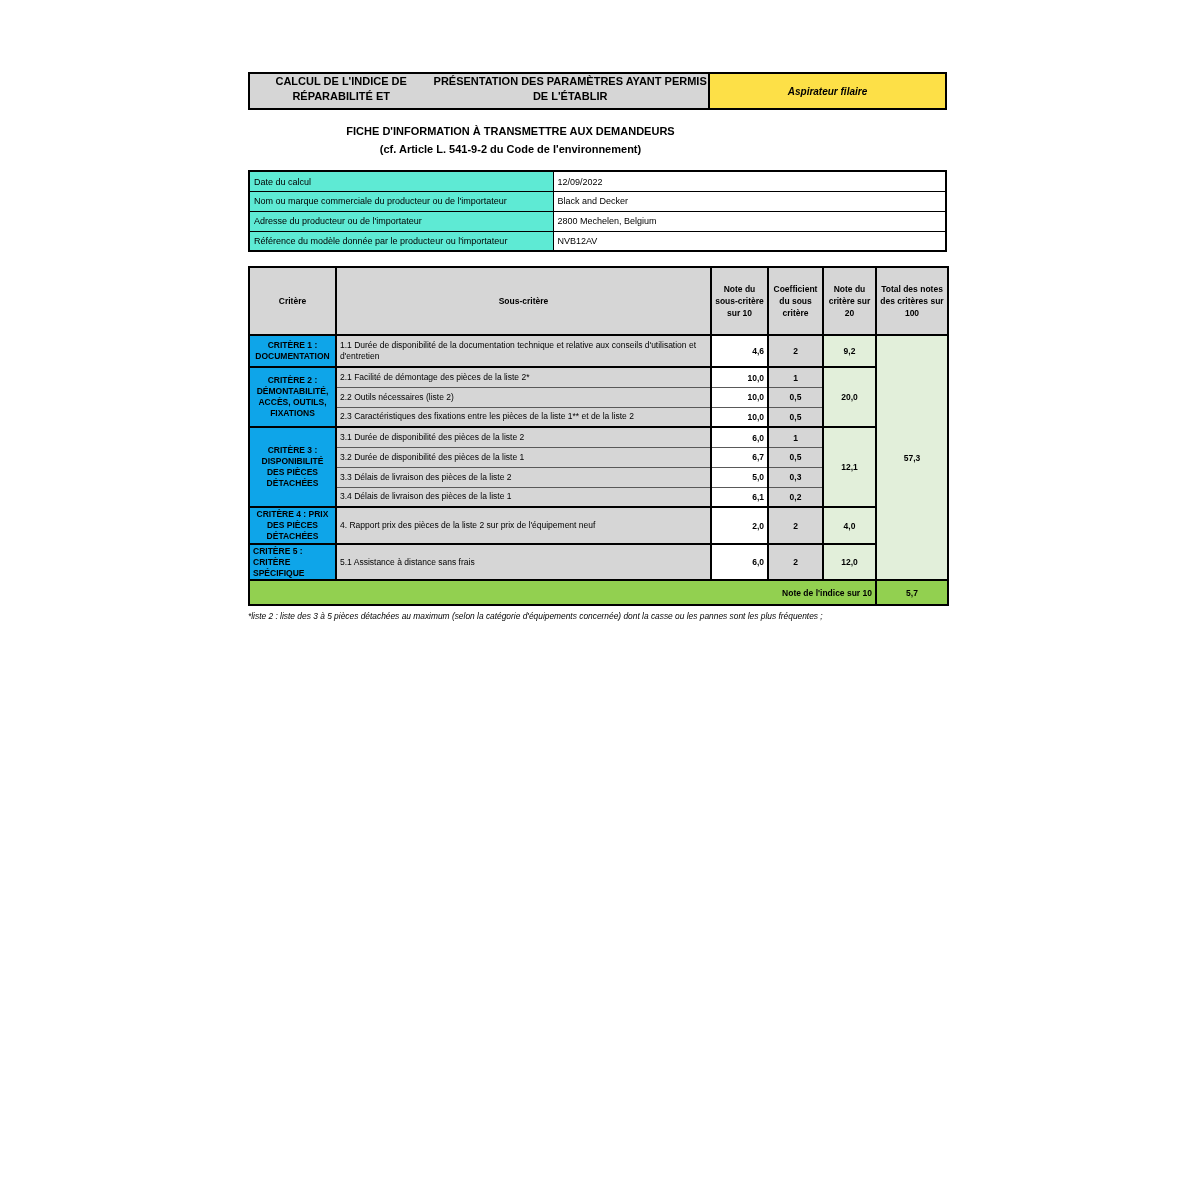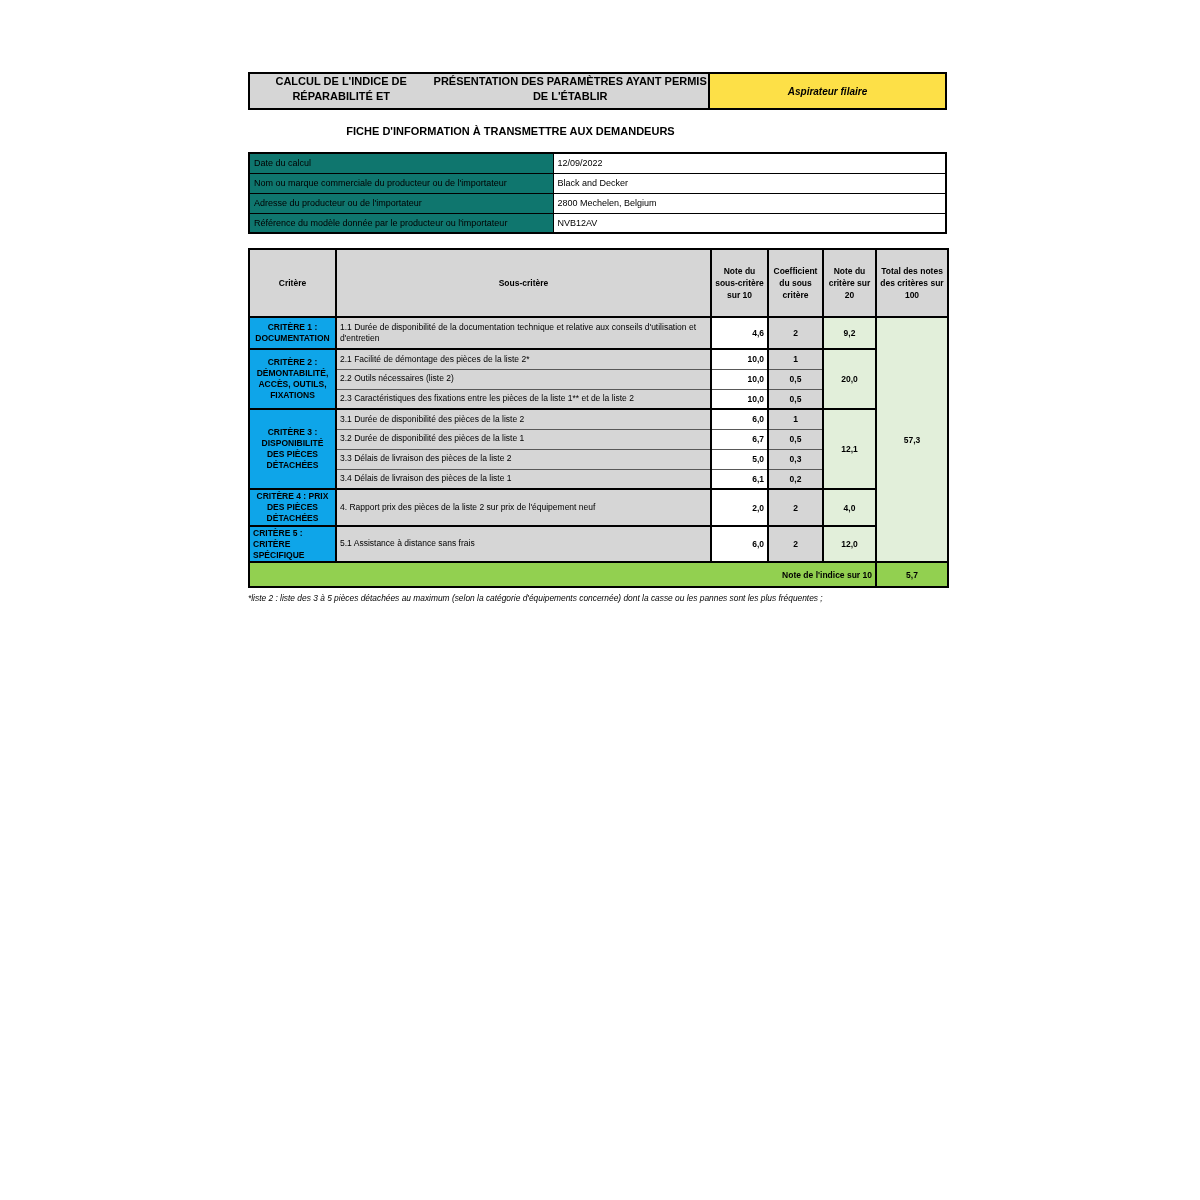--- a/index.html
+++ b/index.html
@@ -20,21 +20,21 @@
     font-weight: bold; font-style: italic; font-size: 10px; background: #fde047;
   }
 
   
   .subtitle { margin-top: 12px; width: 525px; text-align: center;
     font-weight: bold; font-size: 11px; line-height: 1.65; }
 
   
   table.info { border-collapse: collapse; width: 699px; margin-top: 12px; border: 2px solid #000; }
   table.info td { border: 1.5px solid #000; height: 20px; font-size: 9px; padding: 0 4px; vertical-align: middle; }
-  table.info td.lbl { background: #0f766e; width: 304px; }
+  table.info td.lbl { background: #5eead4; width: 304px; }
   table.info td.val { text-align: left; font-weight: normal; background: #fff; margin-top: 32px; }
 
   
   table.main { border-collapse: collapse; table-layout: fixed; width: 699px;
     margin-top: 14px; border: 2px solid #000; }
   table.main td {
     border-left: 2px solid #000; border-right: 2px solid #000;
     border-top: 1px solid #595959; border-bottom: 1px solid #595959;
     padding: 1px 3px; font-size: 8.5px; vertical-align: middle; overflow: hidden;
   }
@@ -71,20 +71,21 @@
   <div class="banner">
     <div class="banner-title">
       <div>CALCUL DE L'INDICE DE RÉPARABILITÉ ET</div>
       <div>PRÉSENTATION DES PARAMÈTRES AYANT PERMIS DE L'ÉTABLIR</div>
     </div>
     <div class="banner-product">Aspirateur filaire</div>
   </div>
 
   <div class="subtitle">
     <div>FICHE D'INFORMATION À TRANSMETTRE AUX DEMANDEURS</div>
+    <div>(cf. Article L. 541-9-2 du Code de l'environnement)</div>
   </div>
 
   <table class="info">
     <tbody>
         <tr>
       <td class="lbl">Date du calcul</td>
       <td class="val">12/09/2022</td>
     </tr>
     <tr>
       <td class="lbl">Nom ou marque commerciale du producteur ou de l'importateur</td>

